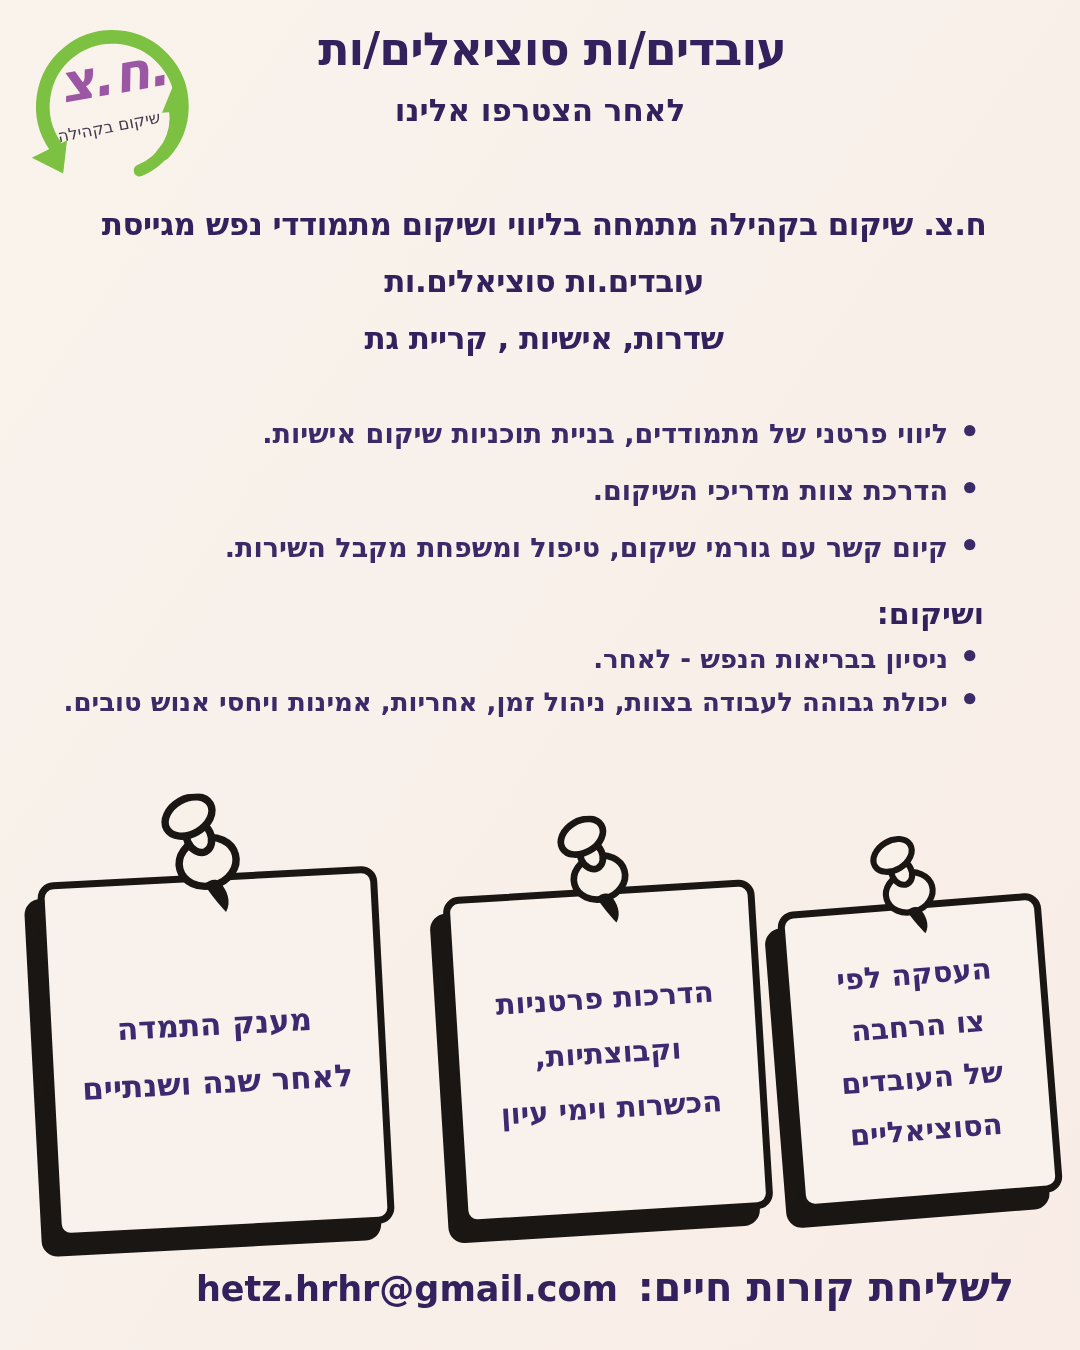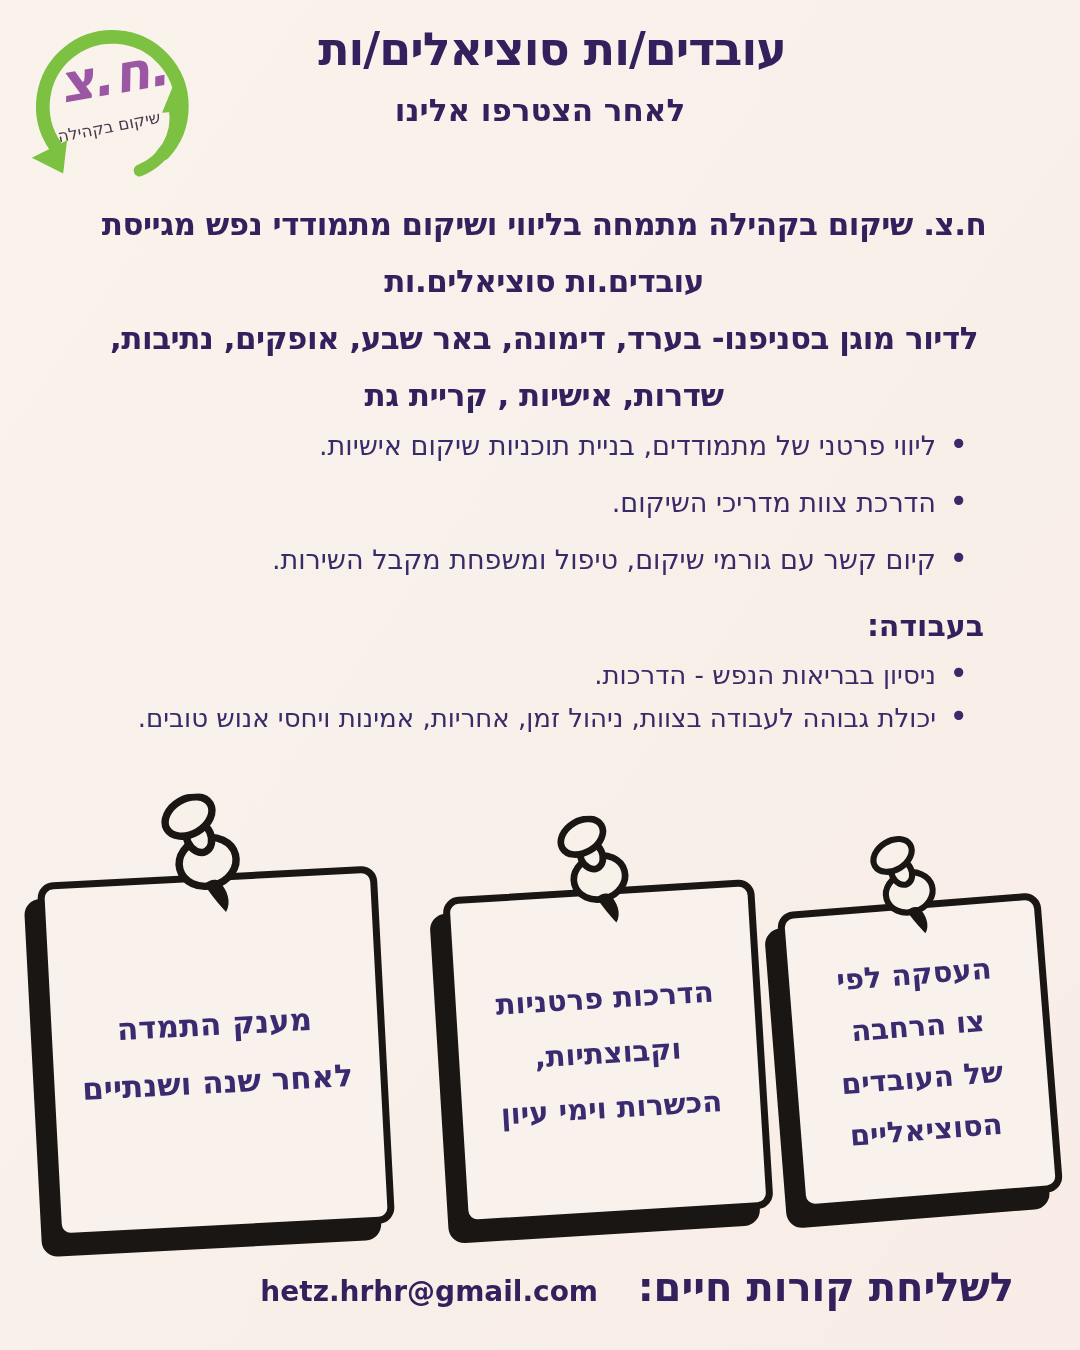--- a/index.html
+++ b/index.html
@@ -23,21 +23,21 @@
     direction:rtl;text-align:center;
     font-size:31px;font-weight:700;line-height:57px;color:#32215c;
     letter-spacing:-0.5px;
   }
   
   .sections{
     position:absolute;top:414px;left:40px;right:96px;
     direction:rtl;text-align:right;color:#3a2a68;
   }
   .section-heading{font-size:30px;font-weight:700;color:#32215c;margin:0 0 16px 0;}
-  .bullets{margin:12px;padding:0;list-style:none;}
+  .bullets{margin:0;padding:0;list-style:none;font-weight:bold;}
   .bullets li{position:relative;padding-right:36px;font-size:27px;line-height:40px;}
   .bullets li::before{
     content:"\2022";position:absolute;right:4px;top:-2px;
     font-size:32px;color:#3a2a68;
   }
   .bullets-roomy li{margin-bottom:17px;}
   .bullets-tight li{margin-bottom:3px;font-size:26px;}
   .section-requirements{margin-top:28px;}
   .section-requirements .section-heading{margin-bottom:8px;}
   
@@ -57,21 +57,21 @@
   .note-1 .pin{width:102px;height:130px;top:-88px;margin-left:-54px;}
   .note-2 .pin{width:92px;height:118px;top:-80px;margin-left:-48px;}
   .note-3 .pin{width:84px;height:108px;top:-74px;margin-left:-44px;}
   
   .footer{
     position:absolute;top:1264px;right:66px;
     direction:rtl;white-space:nowrap;
     font-weight:700;color:#32215c;
   }
   .footer .footer-label{font-size:40px;}
-  .footer .footer-email{direction:ltr;unicode-bidi:embed;display:inline-block;margin-right:34px;font-size:28px;}
+  .footer .footer-email{direction:ltr;unicode-bidi:embed;display:inline-block;margin-right:14px;font-size:35px;}
   .hidden-defs{position:absolute;width:0;height:0;overflow:hidden;}
 </style>
 </head>
 <body>
 
 <svg class="hidden-defs" aria-hidden="true">
   <defs>
     <g id="pushpin">
       <ellipse cx="60" cy="74" rx="31" ry="26" transform="rotate(-12 60 74)" fill="#f8f1ea" stroke="#191613" stroke-width="8"></ellipse>
       <ellipse cx="52" cy="47" rx="13" ry="17" transform="rotate(-22 52 47)" fill="#f8f1ea" stroke="#191613" stroke-width="8"></ellipse>
@@ -95,38 +95,37 @@
   </div>
 
   <div class="header">
     <div class="title">עובדים/ות סוציאלים/ות</div>
     <div class="subtitle">לאחר הצטרפו אלינו</div>
   </div>
 
   <div class="intro">
     <div>ח.צ. שיקום בקהילה מתמחה בליווי ושיקום מתמודדי נפש מגייסת</div>
     <div>עובדים.ות סוציאלים.ות</div>
-    <div>לדיור מוגן בסניפנו- בערד, דימונה, באר שבע, אופקים, נתיבות,</div>
     <div>שדרות, אישיות , קריית גת</div>
   </div>
 
   <div class="sections">
 
     <div class="section-role">
       <ul class="bullets bullets-roomy">
         <li>ליווי פרטני של מתמודדים, בניית תוכניות שיקום אישיות.</li>
         <li>הדרכת צוות מדריכי השיקום.</li>
         <li>קיום קשר עם גורמי שיקום, טיפול ומשפחת מקבל השירות.</li>
       </ul>
     </div>
 
     <div class="section-requirements">
-      <h2 class="section-heading">בעבודה:</h2>
+      <h2 class="section-heading">ושיקום:</h2>
       <ul class="bullets bullets-tight">
-        <li>ניסיון בבריאות הנפש - הדרכות.</li>
+        <li>ניסיון בבריאות הנפש - לאחר.</li>
         <li>יכולת גבוהה לעבודה בצוות, ניהול זמן, אחריות, אמינות ויחסי אנוש טובים.</li>
       </ul>
     </div>
 
   </div>
 
   <div class="note note-1">
     <svg class="pin" viewBox="0 0 110 140">
         <use href="#pushpin"></use>
       </svg>

